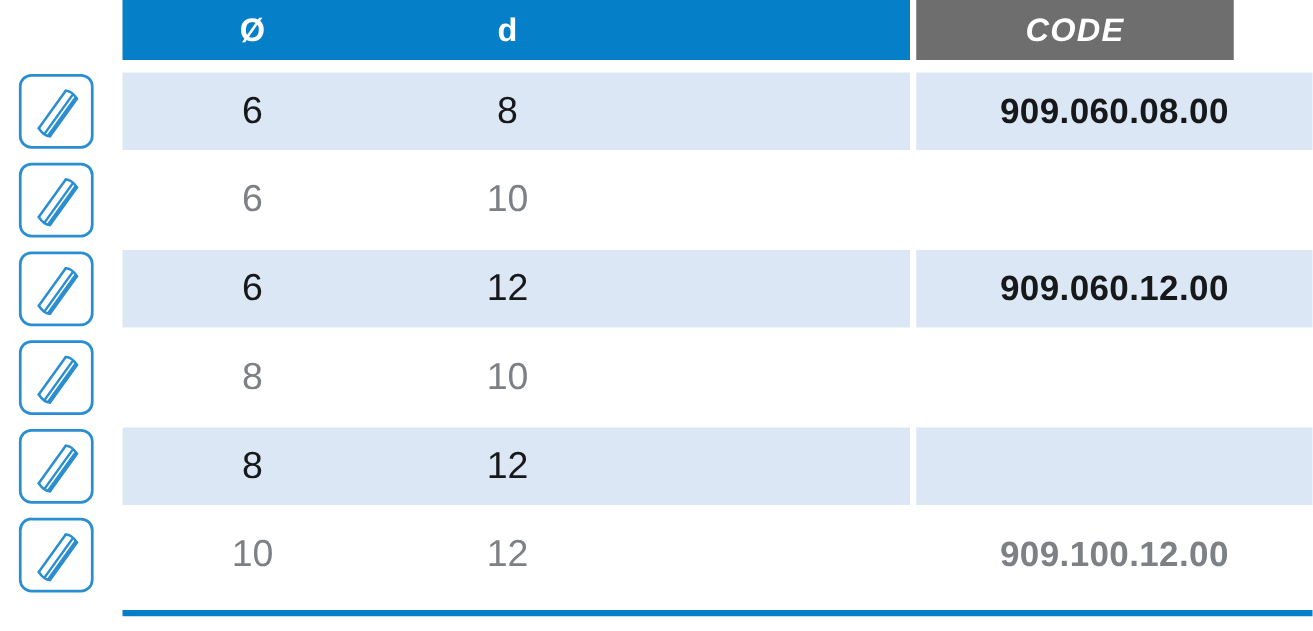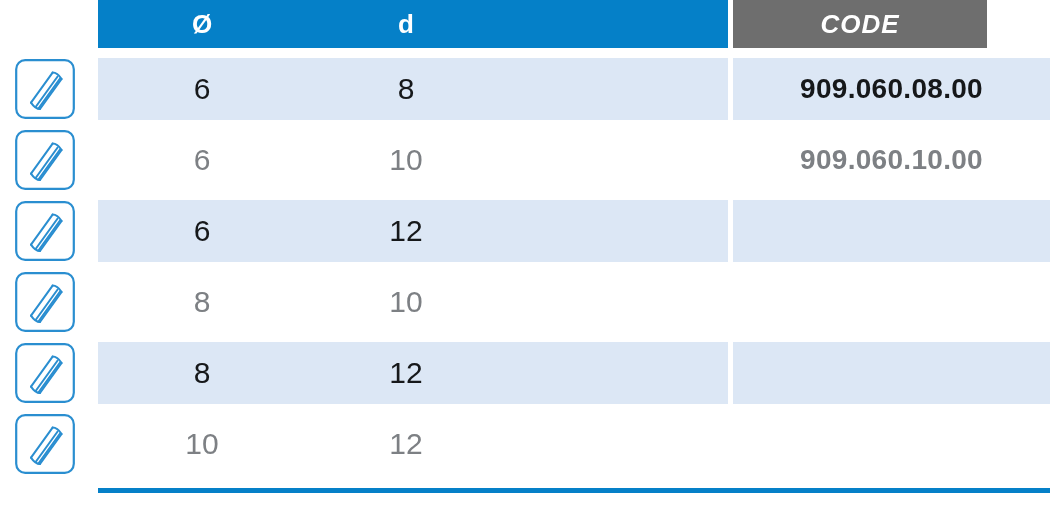--- a/index.html
+++ b/index.html
@@ -204,40 +204,40 @@
         <path d="M26.0 51.0 L47.6 21.0"></path>
         <path d="M38.6 14.6 A5.6 10.6 -35 0 1 47.6 21.0"></path>
         <path d="M17.0 44.6 A5.6 10.6 -35 0 0 26.0 51.0"></path>
         <path d="M22.0 26.5 L43.6 -3.5" transform="translate(0,22)"></path>
         <path d="M24.6 28.4 L46.2 -1.6" transform="translate(0,22)"></path>
       </g>
     </svg>
         </div>
         <div class="cell cell-dia">6</div>
         <div class="cell cell-d">10</div>
-        <div class="cell cell-code">909.060.10.00</div>
       </div>
       <div class="data-row striped" style="top: 142px;">
         <div class="row-stripe-left"></div>
         <div class="row-stripe-right"></div>
         <div class="icon-cell">
     <svg width="62" height="62" viewBox="0 0 62 62">
       <rect x="2.2" y="2.2" width="57.6" height="57.6" rx="9" ry="9" fill="none" stroke="#2a8ed0" stroke-width="2.2"></rect>
       <g fill="none" stroke="#2a8ed0" stroke-width="2" stroke-linejoin="round" stroke-linecap="round">
         <path d="M17.0 44.6 L38.6 14.6"></path>
         <path d="M26.0 51.0 L47.6 21.0"></path>
         <path d="M38.6 14.6 A5.6 10.6 -35 0 1 47.6 21.0"></path>
         <path d="M17.0 44.6 A5.6 10.6 -35 0 0 26.0 51.0"></path>
         <path d="M22.0 26.5 L43.6 -3.5" transform="translate(0,22)"></path>
         <path d="M24.6 28.4 L46.2 -1.6" transform="translate(0,22)"></path>
       </g>
     </svg>
         </div>
         <div class="cell cell-dia">6</div>
         <div class="cell cell-d">12</div>
+        <div class="cell cell-code">909.060.12.00</div>
       </div>
       <div class="data-row plain" style="top: 213px;">
         <div class="row-stripe-left"></div>
         <div class="row-stripe-right"></div>
         <div class="icon-cell">
     <svg width="62" height="62" viewBox="0 0 62 62">
       <rect x="2.2" y="2.2" width="57.6" height="57.6" rx="9" ry="9" fill="none" stroke="#2a8ed0" stroke-width="2.2"></rect>
       <g fill="none" stroke="#2a8ed0" stroke-width="2" stroke-linejoin="round" stroke-linecap="round">
         <path d="M17.0 44.6 L38.6 14.6"></path>
         <path d="M26.0 51.0 L47.6 21.0"></path>
@@ -281,17 +281,18 @@
         <path d="M26.0 51.0 L47.6 21.0"></path>
         <path d="M38.6 14.6 A5.6 10.6 -35 0 1 47.6 21.0"></path>
         <path d="M17.0 44.6 A5.6 10.6 -35 0 0 26.0 51.0"></path>
         <path d="M22.0 26.5 L43.6 -3.5" transform="translate(0,22)"></path>
         <path d="M24.6 28.4 L46.2 -1.6" transform="translate(0,22)"></path>
       </g>
     </svg>
         </div>
         <div class="cell cell-dia">10</div>
         <div class="cell cell-d">12</div>
+        <div class="cell cell-code">909.100.12.00</div>
       </div>
     </div>
 
   <div class="bottom-rule"></div>
 </div>
 
 </body></html>

